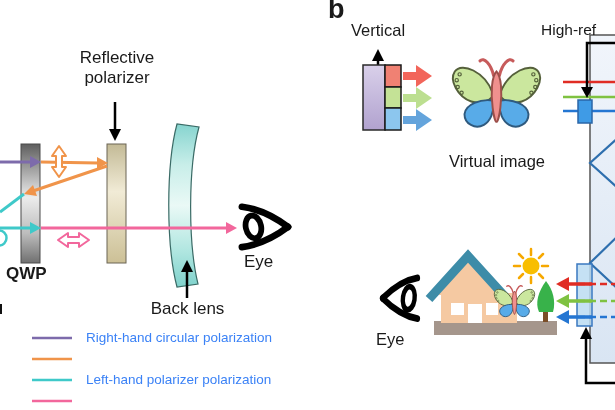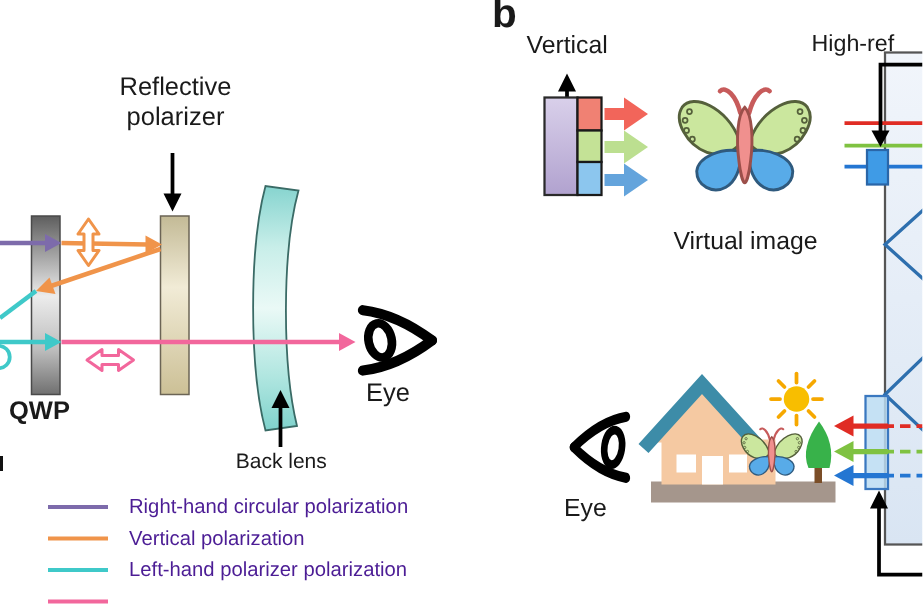--- a/index.html
+++ b/index.html
@@ -6,21 +6,21 @@
   .stage{position:relative;width:615px;height:410px;overflow:hidden;background:#fff;
          font-family:"Liberation Sans", sans-serif;color:#1a1a1a;}
   .stage svg.art{position:absolute;left:0;top:0;}
   .lbl{position:absolute;color:#1a1a1a;line-height:1.15;}
   .center{text-align:center;}
   .prelines{white-space:pre-line;}
   .nowrap{white-space:nowrap;}
   .legend{position:absolute;left:31px;top:327px;}
   .lrow{display:flex;align-items:center;height:21px;}
   .lswatch{margin-right:13px;flex:0 0 auto;}
-  .lrow span{font-size:13.5px;color:#4c1d95;}
+  .lrow span{font-size:13.5px;color:#3b82f6;}
 </style>
 </head>
 <body>
 
 <div class="stage">
 
   <svg class="art" width="615" height="410" viewBox="0 0 615 410">
     <defs>
       <linearGradient id="qwpGrad" x1="0" y1="0" x2="0" y2="1">
         <stop offset="0" stop-color="#5E5E5E"></stop>
@@ -175,41 +175,40 @@
         <use href="#bfly" transform="translate(492,283) scale(0.45)"></use>
       </g>
 
       <use href="#eyeg" transform="translate(419,272) scale(-0.73,0.97)"></use>
     </g>
   </svg>
 
   <div class="lbl center prelines" style="left:55px;top:48px;width:124px;font-size:17px;">Reflective
 polarizer</div>
   <div class="lbl" style="left:6px;top:264px;font-size:17px;font-weight:bold;">QWP</div>
-  <div class="lbl center" style="left:140px;top:299px;width:95px;font-size:14px;">Back lens</div>
+  <div class="lbl center" style="left:140px;top:299px;width:95px;font-size:17px;">Back lens</div>
   <div class="lbl" style="left:244px;top:252px;font-size:17px;">Eye</div>
 
   <div class="lbl" style="left:328px;top:-6px;font-size:27px;font-weight:bold;">b</div>
   <div class="lbl" style="left:351px;top:21px;font-size:16.5px;">Vertical</div>
   <div class="lbl center" style="left:438px;top:132px;width:118px;font-size:16.5px;margin-top:20px;">Virtual image</div>
   <div class="lbl nowrap" style="left:541px;top:21px;font-size:15.5px;">High-ref</div>
   <div class="lbl" style="left:376px;top:330px;font-size:16.5px;">Eye</div>
 
   <div class="legend">
     <div class="lrow">
       <svg class="lswatch" width="42" height="6">
         <line x1="1" y1="3" x2="41" y2="3" stroke-width="2.6" stroke="#7D6BAB"></line>
       </svg>
       <span>Right-hand circular polarization</span>
     </div>
     <div class="lrow">
       <svg class="lswatch" width="42" height="6">
         <line x1="1" y1="3" x2="41" y2="3" stroke-width="2.6" stroke="#F0944A"></line>
       </svg>
-      <span>Vertical polarization</span>
     </div>
     <div class="lrow">
       <svg class="lswatch" width="42" height="6">
         <line x1="1" y1="3" x2="41" y2="3" stroke-width="2.6" stroke="#3FC9C9"></line>
       </svg>
       <span>Left-hand polarizer polarization</span>
     </div>
     <div class="lrow">
       <svg class="lswatch" width="42" height="6">
         <line x1="1" y1="3" x2="41" y2="3" stroke-width="2.6" stroke="#F2679C"></line>

